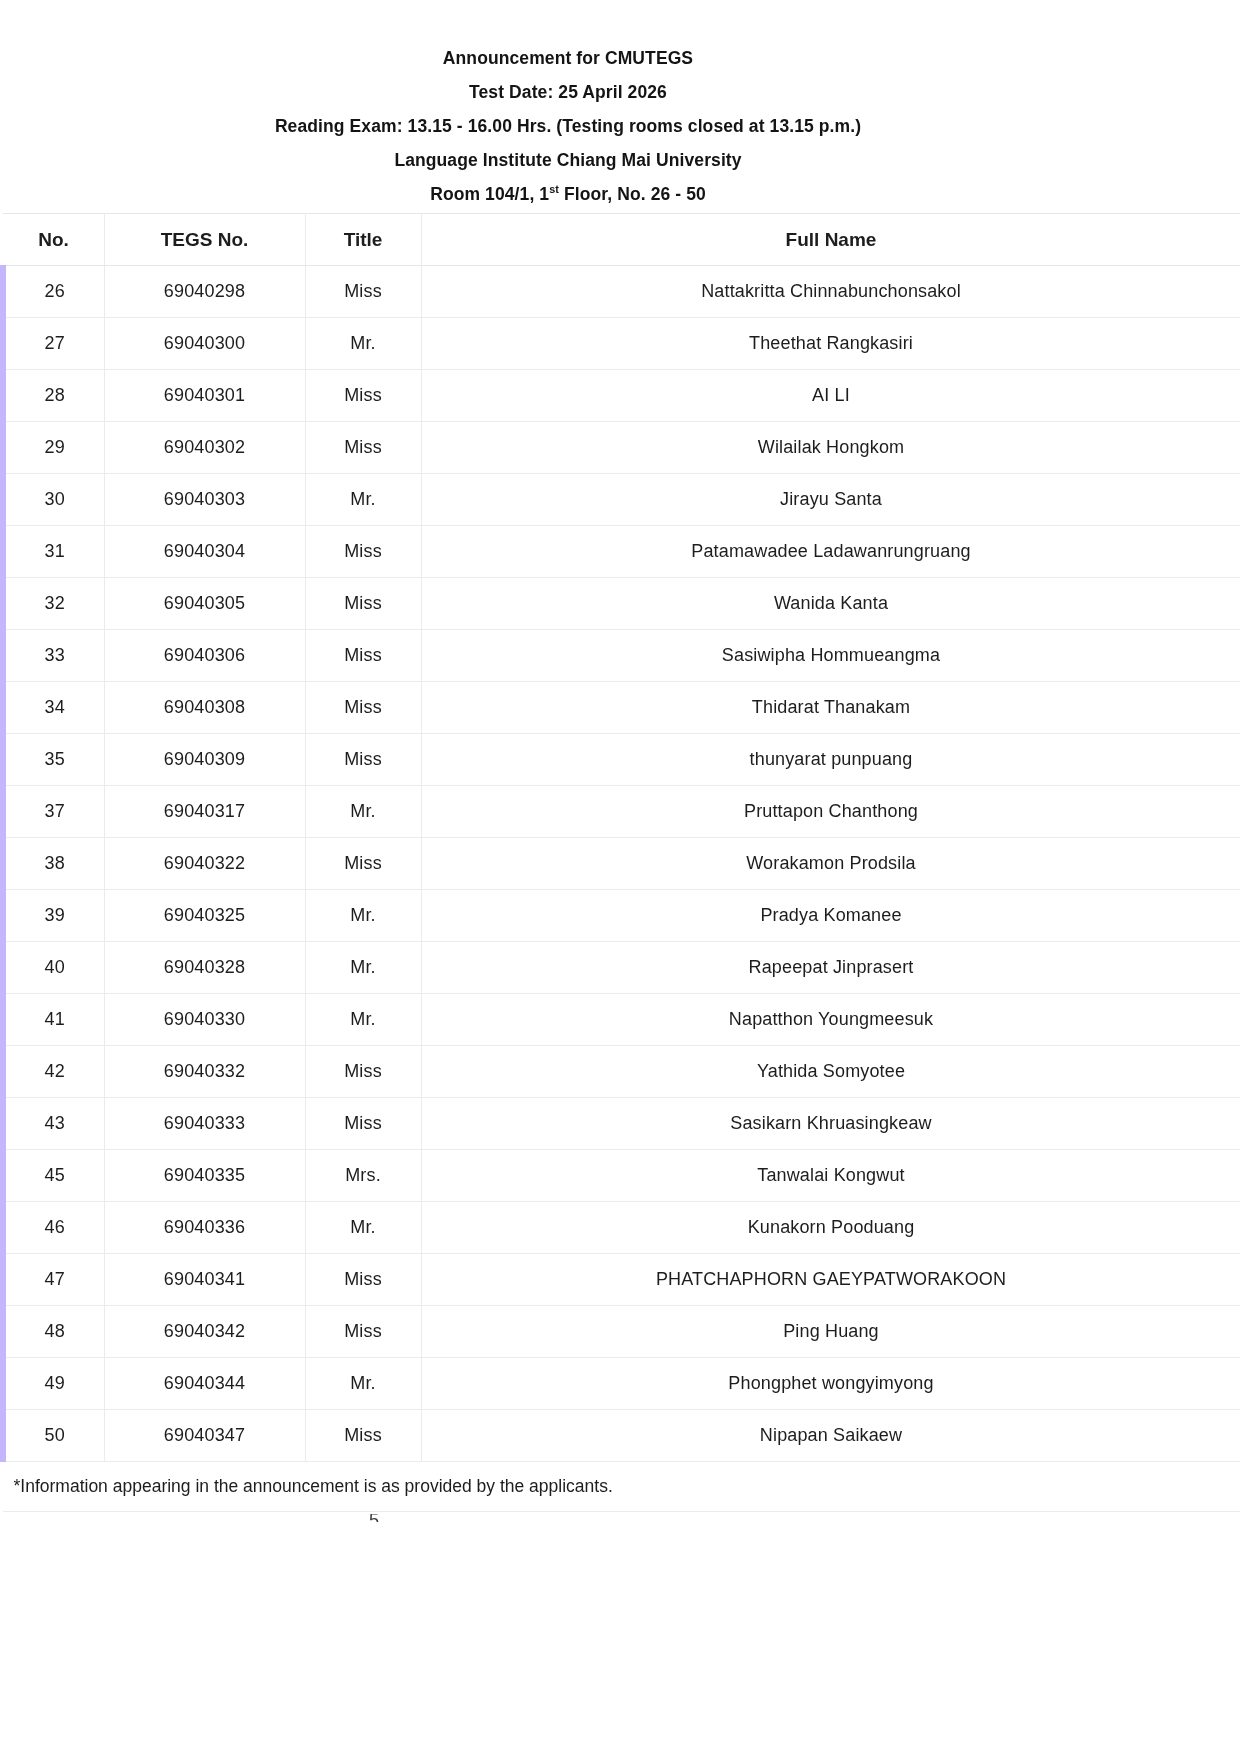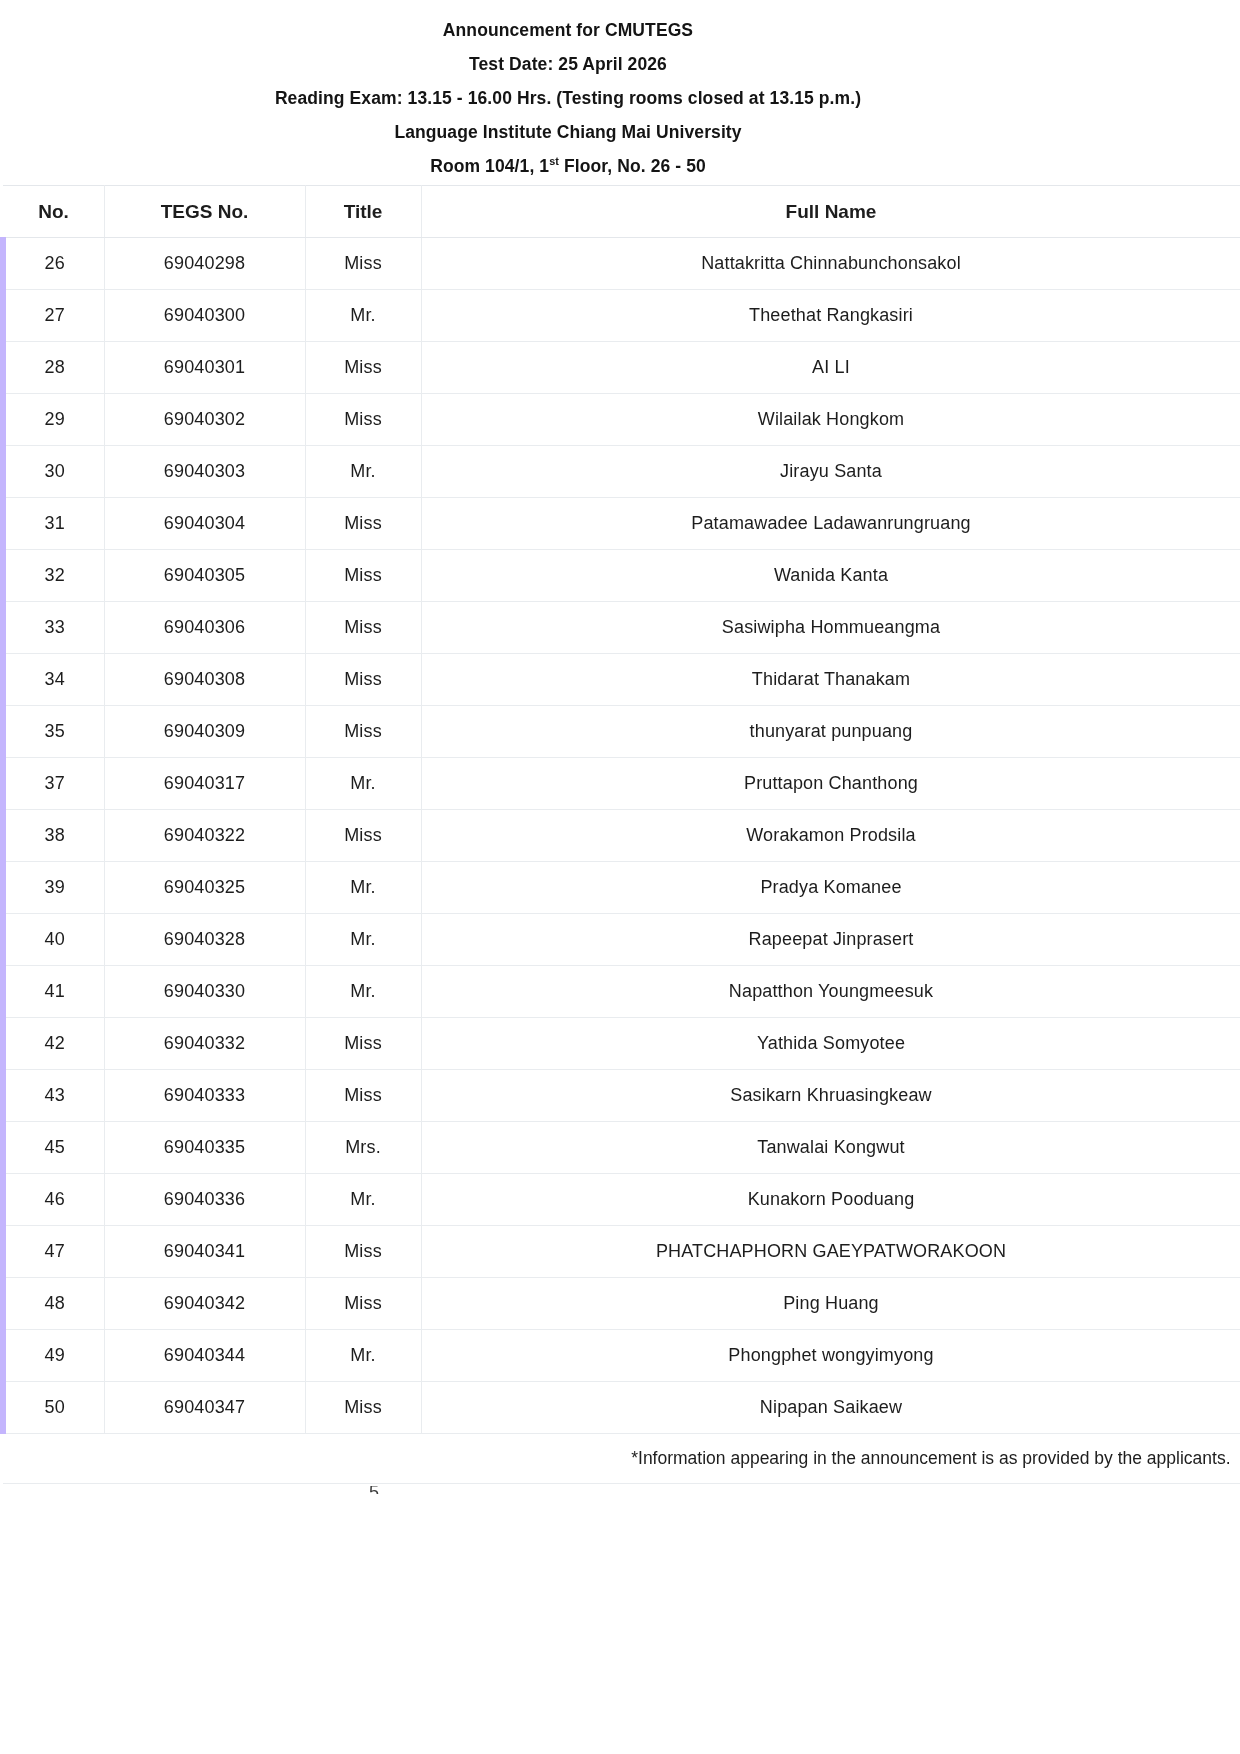--- a/index.html
+++ b/index.html
@@ -11,20 +11,21 @@
   body {
     width: 1240px;
     height: 1754px;
     font-family: "Liberation Sans", sans-serif;
     color: #1a1a1a;
     overflow: hidden;
   }
   .page {
     width: 1136px;
     position: relative;
+    margin-top: 28px;
   }
   
   .heading {
     padding-top: 13px;
     text-align: center;
   }
   .heading .line {
     font-weight: bold;
     font-size: 17.5px;
     line-height: 34px;
@@ -72,21 +73,21 @@
     font-weight: normal;
     font-size: 18px;
     letter-spacing: 0.15px;
   }
   table.roster tbody tr td:first-child { border-left: 6px solid #c4b5fd; }
   table.roster tbody tr td:last-child  { border-right: 1px solid #ffffff; }
   table.roster thead tr th:first-child { border-left: 1px solid #ffffff; }
   table.roster thead tr th:last-child  { border-right: 1px solid #ffffff; }
 
   table.roster tfoot td.note {
-    text-align: right;
+    text-align: left;
     padding: 14px 10px 14px 10px;
     font-size: 17.5px;
     border-left: 1px solid #ffffff;
     border-right: 1px solid #ffffff;
     border-top: 1px solid #e9ecef;
     border-bottom: 1px solid #e9ecef;
     height: auto;
     color: #1d1d1d;
   }
   

